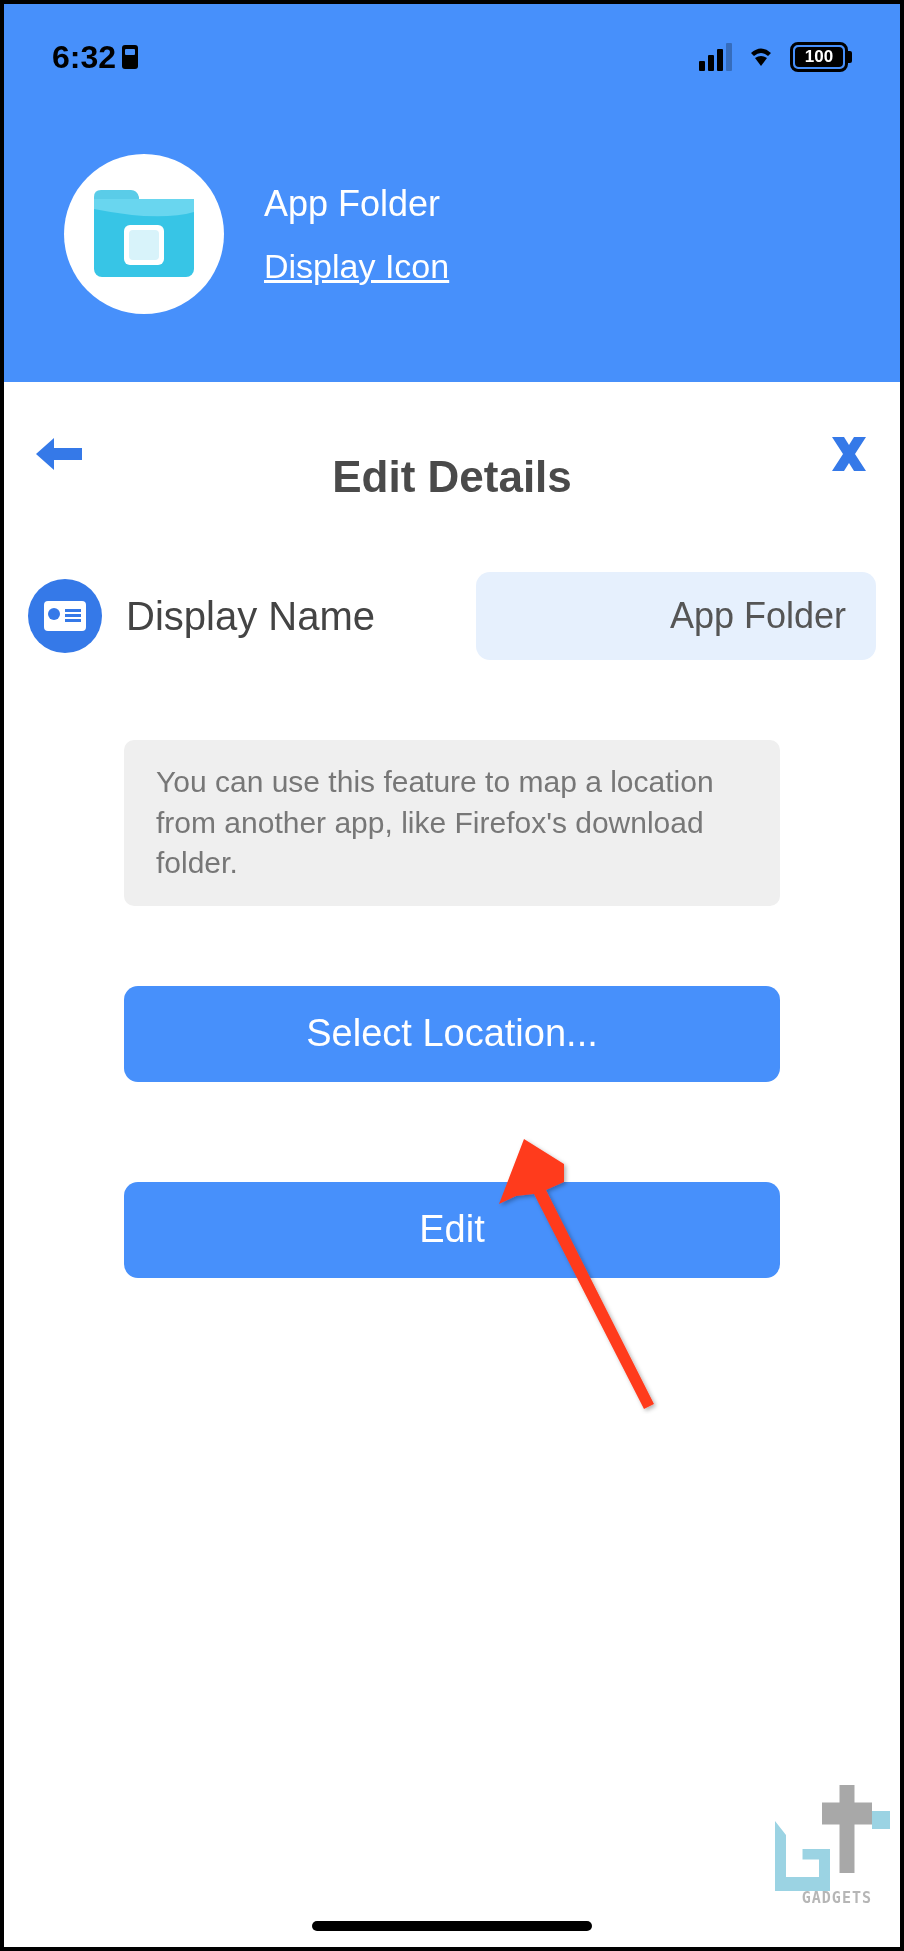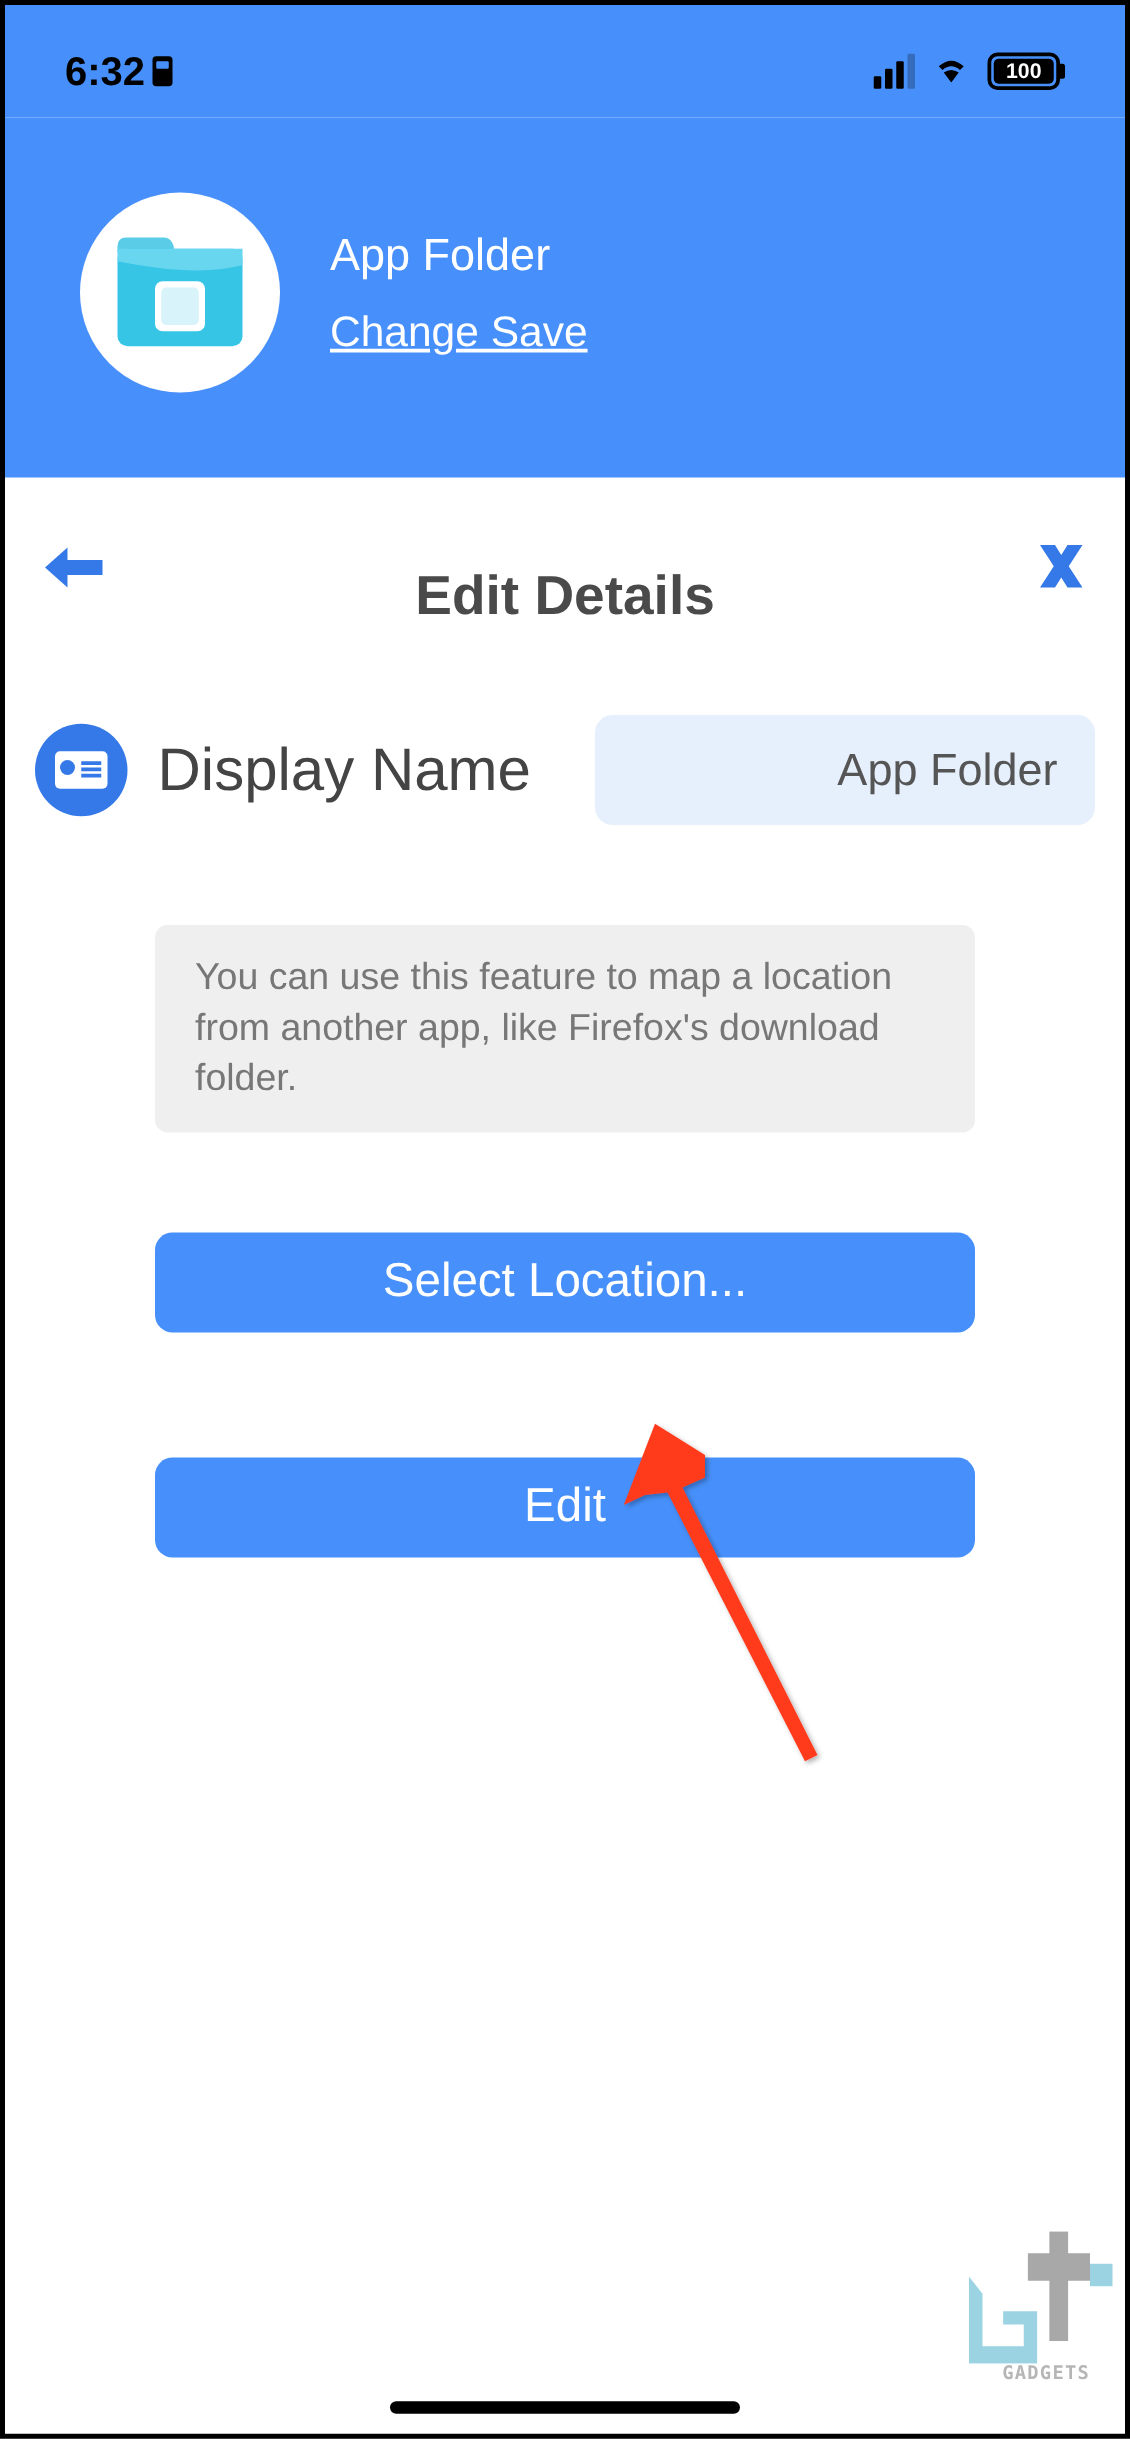--- a/index.html
+++ b/index.html
@@ -235,21 +235,21 @@
         position: absolute;
         right: 5px;
         top: 8px;
         width: 16px;
         height: 3px;
         background: #3579e8;
         box-shadow: 0 5px 0 #3579e8, 0 10px 0 #3579e8;
     }
     
     .form-label {
-      font-size: 48px;
+      font-size: 40px;
       color: #444;
       flex: 1;
     }
     
     .form-input {
       width: 400px;
       height: 88px;
       background: #e6f0fd;
       border: none;
       border-radius: 14px;
@@ -264,21 +264,21 @@
       padding: 22px 32px;
       background: #efefef;
       border-radius: 10px;
       font-size: 30px;
       color: #777;
       line-height: 1.35;
     }
     
     .btn {
       margin: 15px 120px;
-      height: 80px;
+      height: 96px;
       background: #4790fb;
       border: none;
       border-radius: 14px;
       color: #fff;
       font-size: 38px;
       font-weight: 400;
       display: flex;
       align-items: center;
       justify-content: center;
       cursor: pointer;
@@ -392,21 +392,21 @@
     <svg class="folder-svg" viewBox="0 0 110 95">
       <path d="M5 15 L5 10 Q5 3 12 3 L42 3 Q48 3 50 10 L50 15 Z" fill="#5acce8"></path>
       <rect x="5" y="12" width="100" height="78" rx="8" fill="#37c5e6"></rect>
       <path d="M5 12 L105 12 L105 25 Q70 35 5 22 Z" fill="#69d6ef"></path>
       <rect x="35" y="38" width="40" height="40" rx="6" fill="#fff"></rect>
       <rect x="40" y="43" width="30" height="30" rx="4" fill="#d8f3fa"></rect>
     </svg>
   </div>
   <div class="header-text">
     <div class="header-title">App Folder</div>
-    <div class="change-icon-link">Change Save</div>
+    <div class="change-icon-link">Display Icon</div>
   </div>
 </div>
 
 <div class="nav-bar">
   <div class="back-btn">
     <svg width="50" height="40" viewBox="0 0 50 40">
         <path d="M2 20 L20 4 L20 14 L48 14 L48 26 L20 26 L20 36 Z" fill="#3579e8"></path>
       </svg>
   </div>
   <div class="page-title">Edit Details</div>

